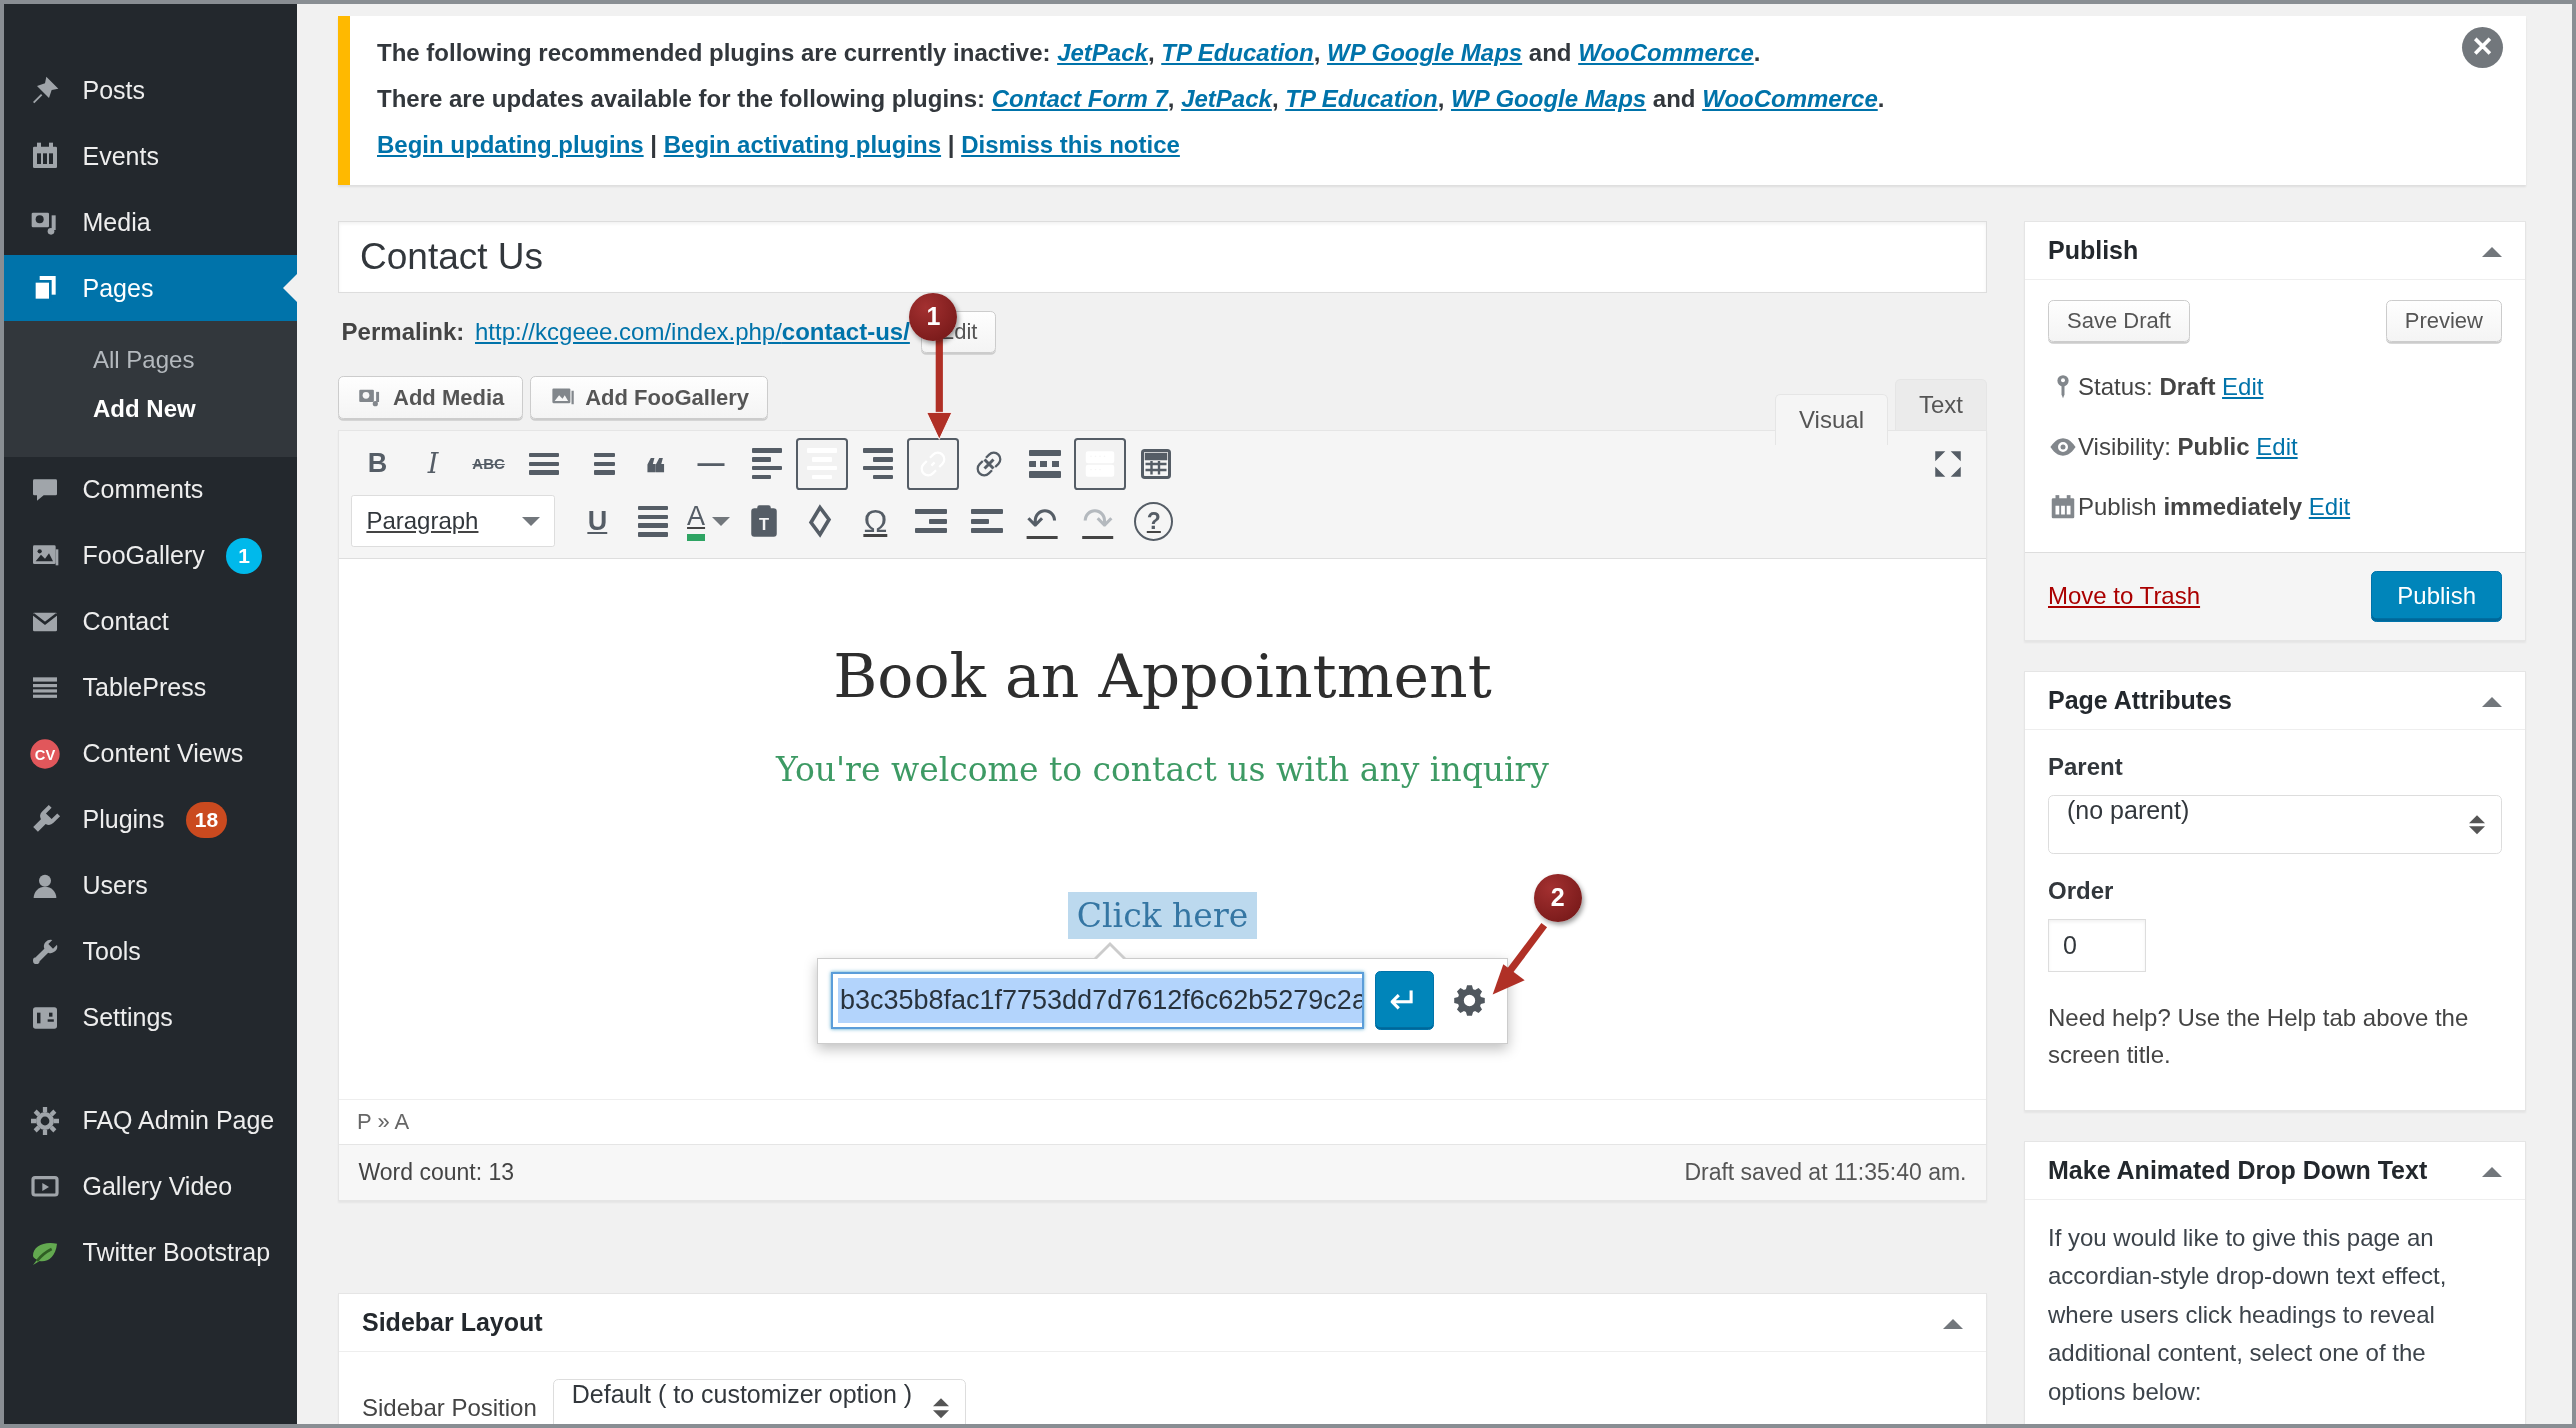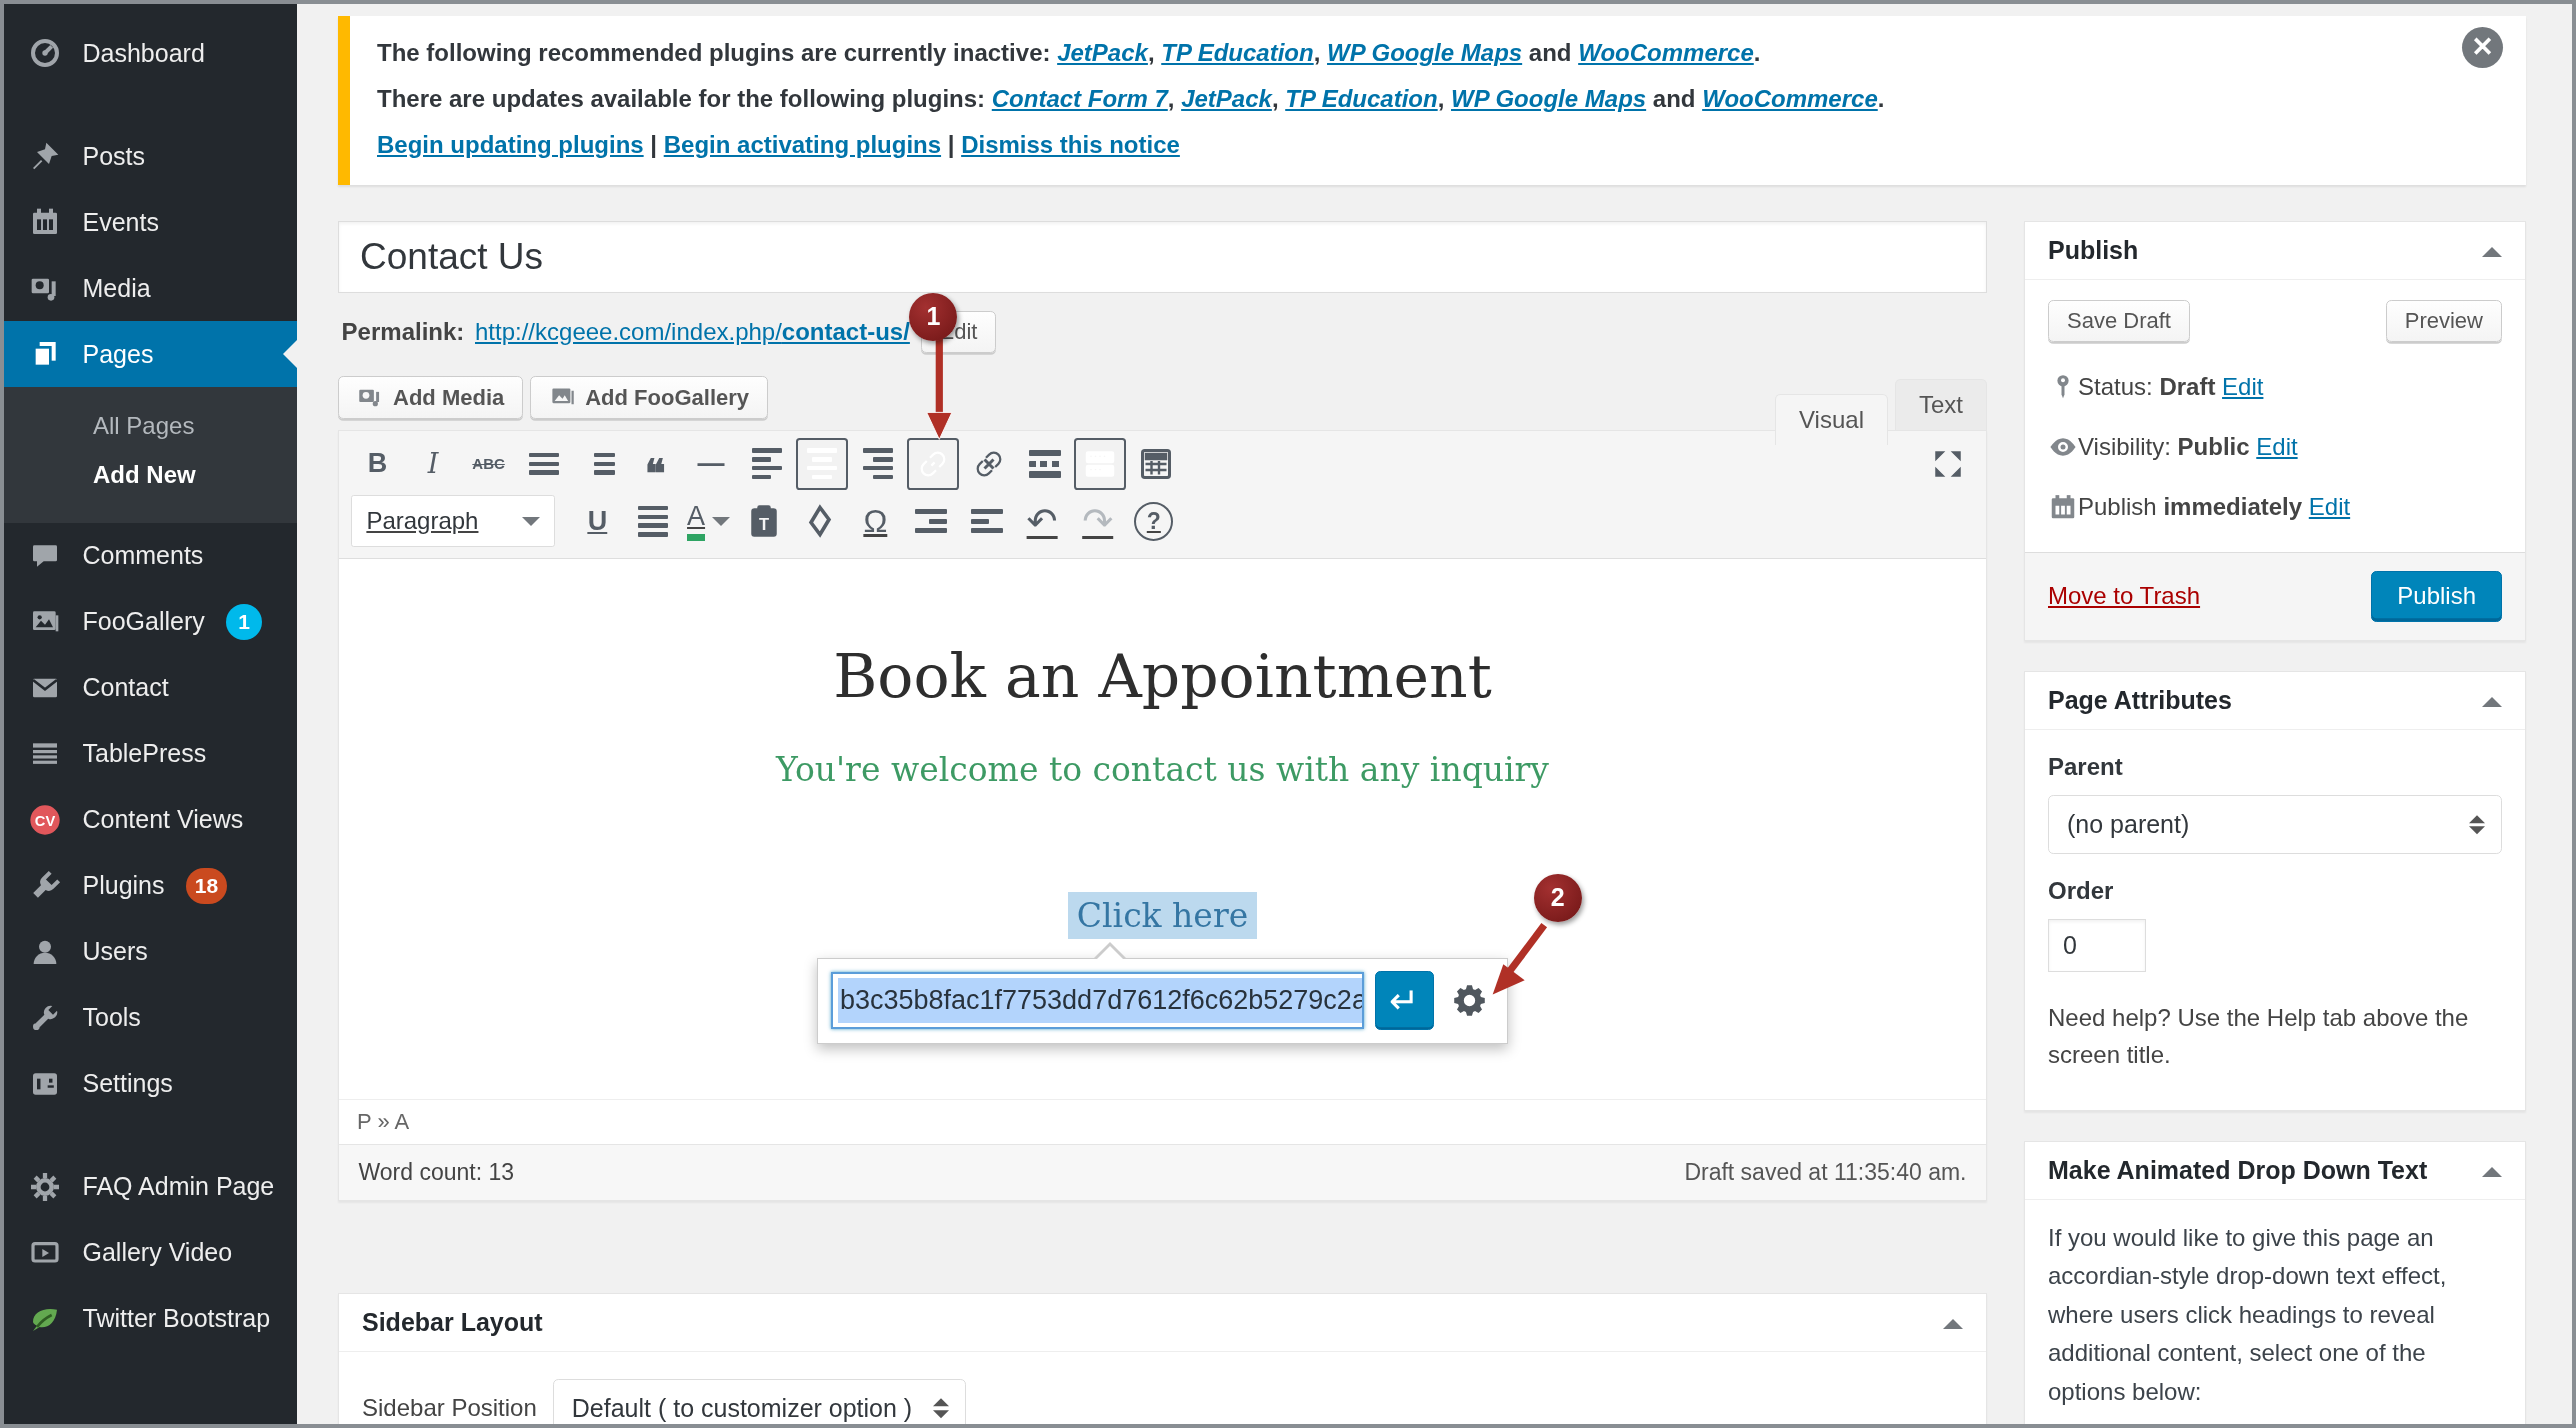--- a/index.html
+++ b/index.html
@@ -101,21 +101,21 @@
   .pub-row { display:flex; align-items:center; margin-top:30px; }
   .pub-row svg { width:30px; height:30px; fill:#82878c; }
   .pub-row a { color:#0073aa; text-decoration:underline; cursor:pointer; }
   .pub-major { display:flex; justify-content:space-between; align-items:center; background:#f5f5f5; border-top:1.8px solid #ddd; padding:18px 23px; }
   .trash { color:#a00; text-decoration:underline; font-size:24px; cursor:pointer; }
   .btn-primary { background:#0085ba; border:1.8px solid #0073aa; border-radius:5.3px; color:#fff; font-size:24px; padding:10.7px 25px;
     cursor:pointer; box-shadow:inset 0 -2.7px 0 #006799; }
   .field-label { font-weight:bold; color:#32373c; margin:23px 0 14px; }
   .field-label.first { margin-top:3.6px; }
   .selectbox { position:relative; background:#fff; border:1.8px solid #ddd; border-radius:5.3px; height:59px; display:flex;
-    align-items:center; padding:0 53px 0 18px; font-size:25px; color:#32373c; cursor:pointer; white-space:nowrap; }
+    padding:0 53px 0 18px; font-size:25px; color:#32373c; cursor:pointer; white-space:nowrap; }
   .updown { position:absolute; right:16px; top:50%; transform:translateY(-50%); display:flex; flex-direction:column; gap:3.6px; }
   .updown i { width:0; height:0; border:8px solid transparent; display:block; }
   .updown i.u { border-bottom-color:#555; border-top:none; }
   .updown i.d { border-top-color:#555; border-bottom:none; }
   .orderinput { width:98px; height:53px; background:#fff; border:1.8px solid #ddd; box-shadow:inset 0 1.8px 3.6px rgba(0,0,0,.06);
     display:flex; align-items:center; padding:0 14px; font-size:25px; color:#32373c; }
   .help-text { margin-top:27px; line-height:1.55; color:#444; }
   .anim-body { line-height:1.6; color:#3c434a; }
   
   .sblayout { margin-top:92px; }
@@ -129,30 +129,20 @@
   .ann-svg polygon { fill:#b03026; }
   .a1s { left:0; top:0; }
   .a2c { right:-75px; top:-85px; }
 </style>
 </head>
 <body>
 
 <div class="screen">
 
   <nav class="sidebar">
-    <div class="sb-item">
-      <span class="micon">
-          <svg viewBox="0 0 24 24">
-            <circle cx="12" cy="12" r="9" fill="none" stroke="#a0a5aa" stroke-width="3"></circle>
-            <path d="M12 12L17 7" stroke="#a0a5aa" stroke-width="3"></path>
-            <circle cx="12" cy="12" r="2"></circle>
-          </svg>
-        </span>
-      <span>Dashboard</span>
-    </div>
     <div class="sb-item grp">
       <span class="micon">
           <svg viewBox="0 0 24 24">
             <path d="M13 2l9 9-5 1-2 6-9-9 6-2zM3 21l6-6 1 1-6 6z"></path>
           </svg>
         </span>
       <span>Posts</span>
     </div>
     <div class="sb-item">
       <span class="micon">

